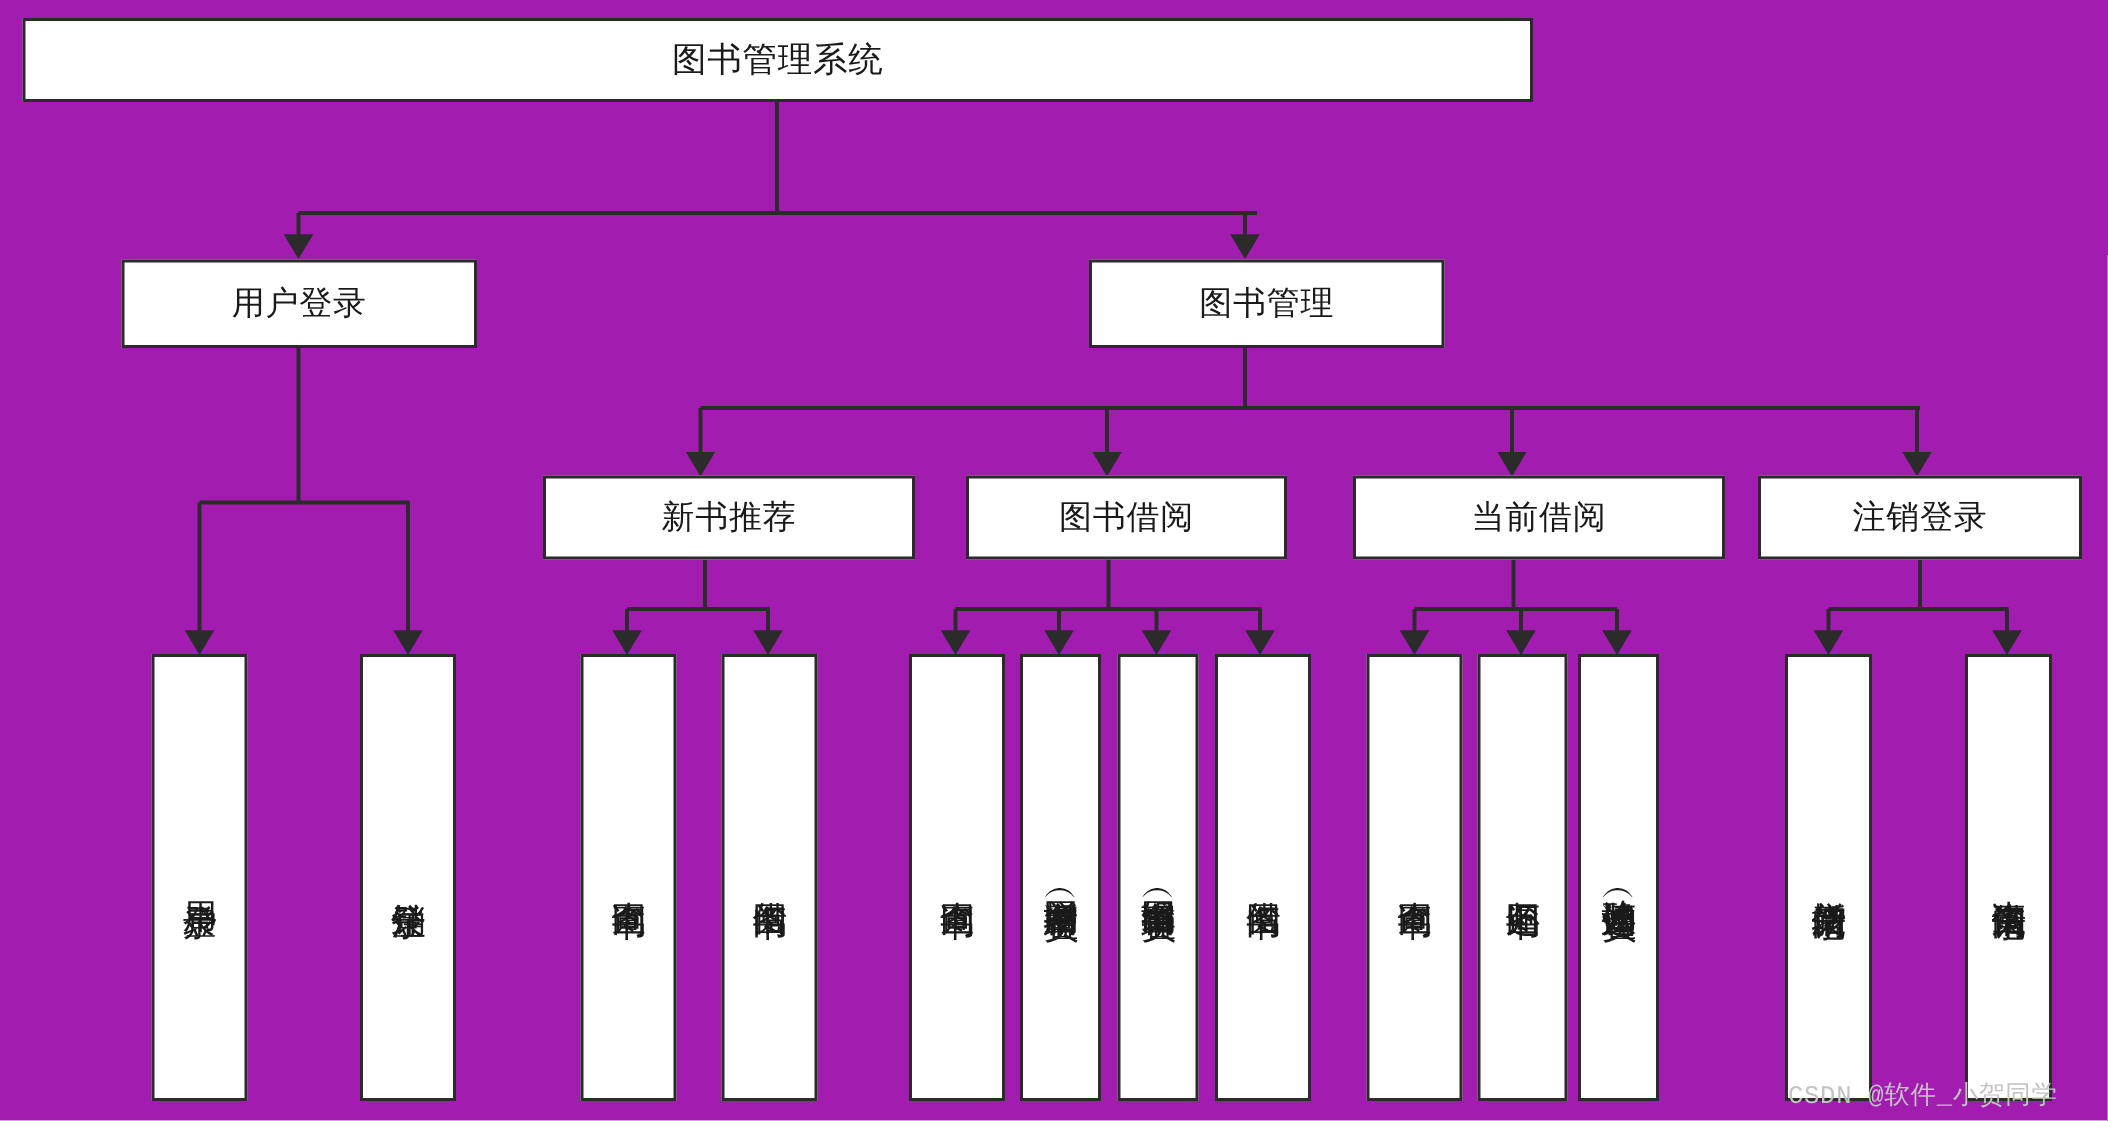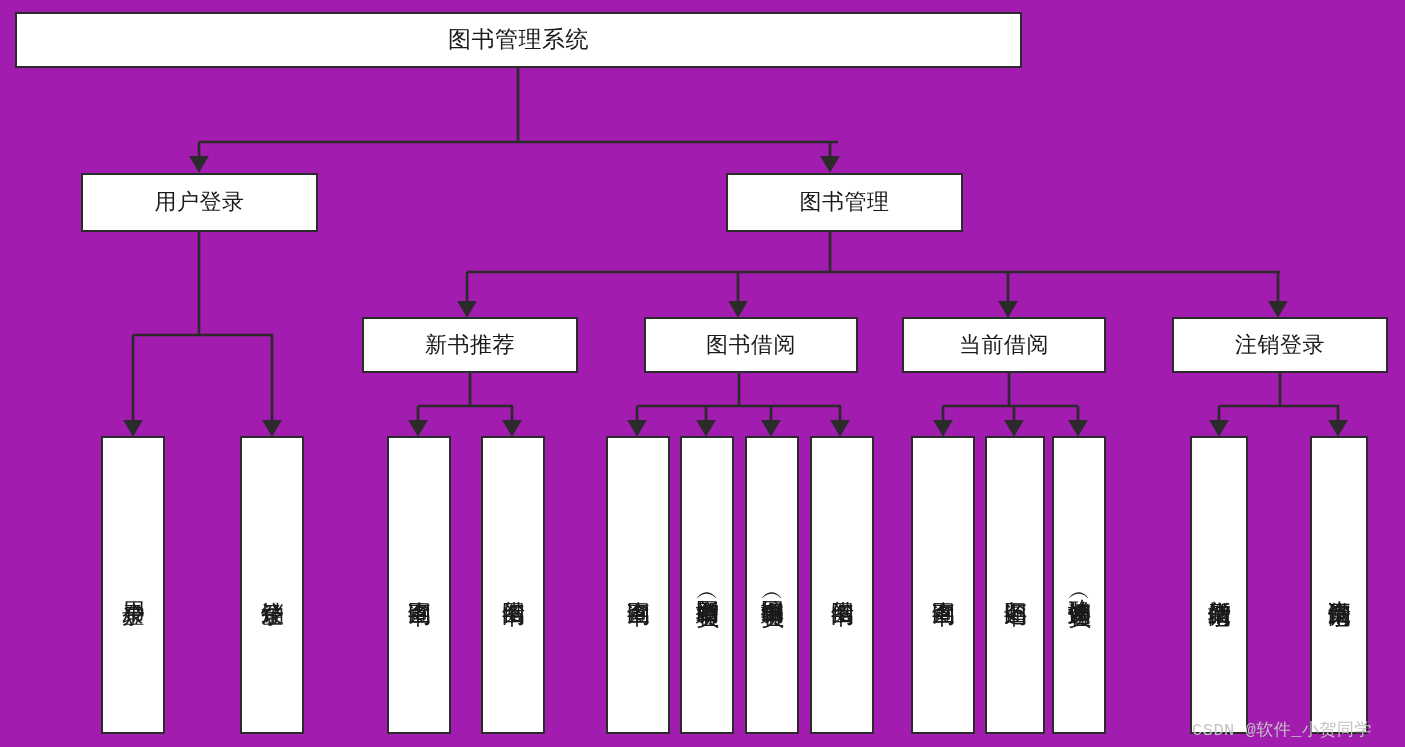--- a/index.html
+++ b/index.html
@@ -128,27 +128,27 @@
     <span class="node-label">图书管理系统</span>
   </div>
 
   <div class="node node-branch" style="left:81px; top:173px; width:237px; height:59px;">
     <span class="node-label">用户登录</span>
   </div>
   <div class="node node-branch" style="left:711px; top:173px; width:237px; height:59px;margin-left:15px;">
     <span class="node-label">图书管理</span>
   </div>
 
-  <div class="node node-branch" style="left:362px; top:317px; width:216px; height:56px;">
+  <div class="node node-branch" style="left:362px; top:317px; width:248px; height:56px;">
     <span class="node-label">新书推荐</span>
   </div>
   <div class="node node-branch" style="left:632px; top:317px; width:214px; height:56px;margin-left:12px;">
     <span class="node-label">图书借阅</span>
   </div>
-  <div class="node node-branch" style="left:902px; top:317px; width:204px; height:56px;">
+  <div class="node node-branch" style="left:902px; top:317px; width:248px; height:56px;">
     <span class="node-label">当前借阅</span>
   </div>
   <div class="node node-branch" style="left:1172px; top:317px; width:216px; height:56px;">
     <span class="node-label">注销登录</span>
   </div>
 
   <div class="node node-leaf" style="left:101px; top:436px; width:64px; height:298px;">
     <span class="node-label">用户登录</span>
   </div>
   <div class="node node-leaf" style="left:240px; top:436px; width:64px; height:298px;">

